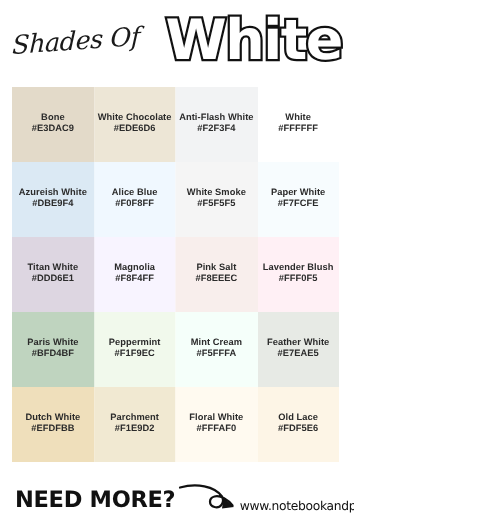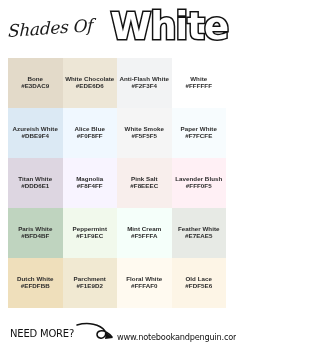--- a/index.html
+++ b/index.html
@@ -96,22 +96,22 @@
     bottom: 0;
     width: 236px;
     height: 42px;
     display: flex;
     align-items: center;
     padding: 0 6px 0 10px;
     box-sizing: border-box;
   }
   .need-more {
     font-family: "DejaVu Sans", sans-serif;
-    font-size: 10px;
-    font-weight: normal;
+    font-size: 15px;
+    font-weight: bold;
     color: #111111;
     letter-spacing: -0.2px;
     white-space: nowrap;
   }
   .arrow-wrap {
     width: 40px;
     height: 26px;
     margin: 0 1px 0 2px;
     flex-shrink: 0;
     display: flex;

